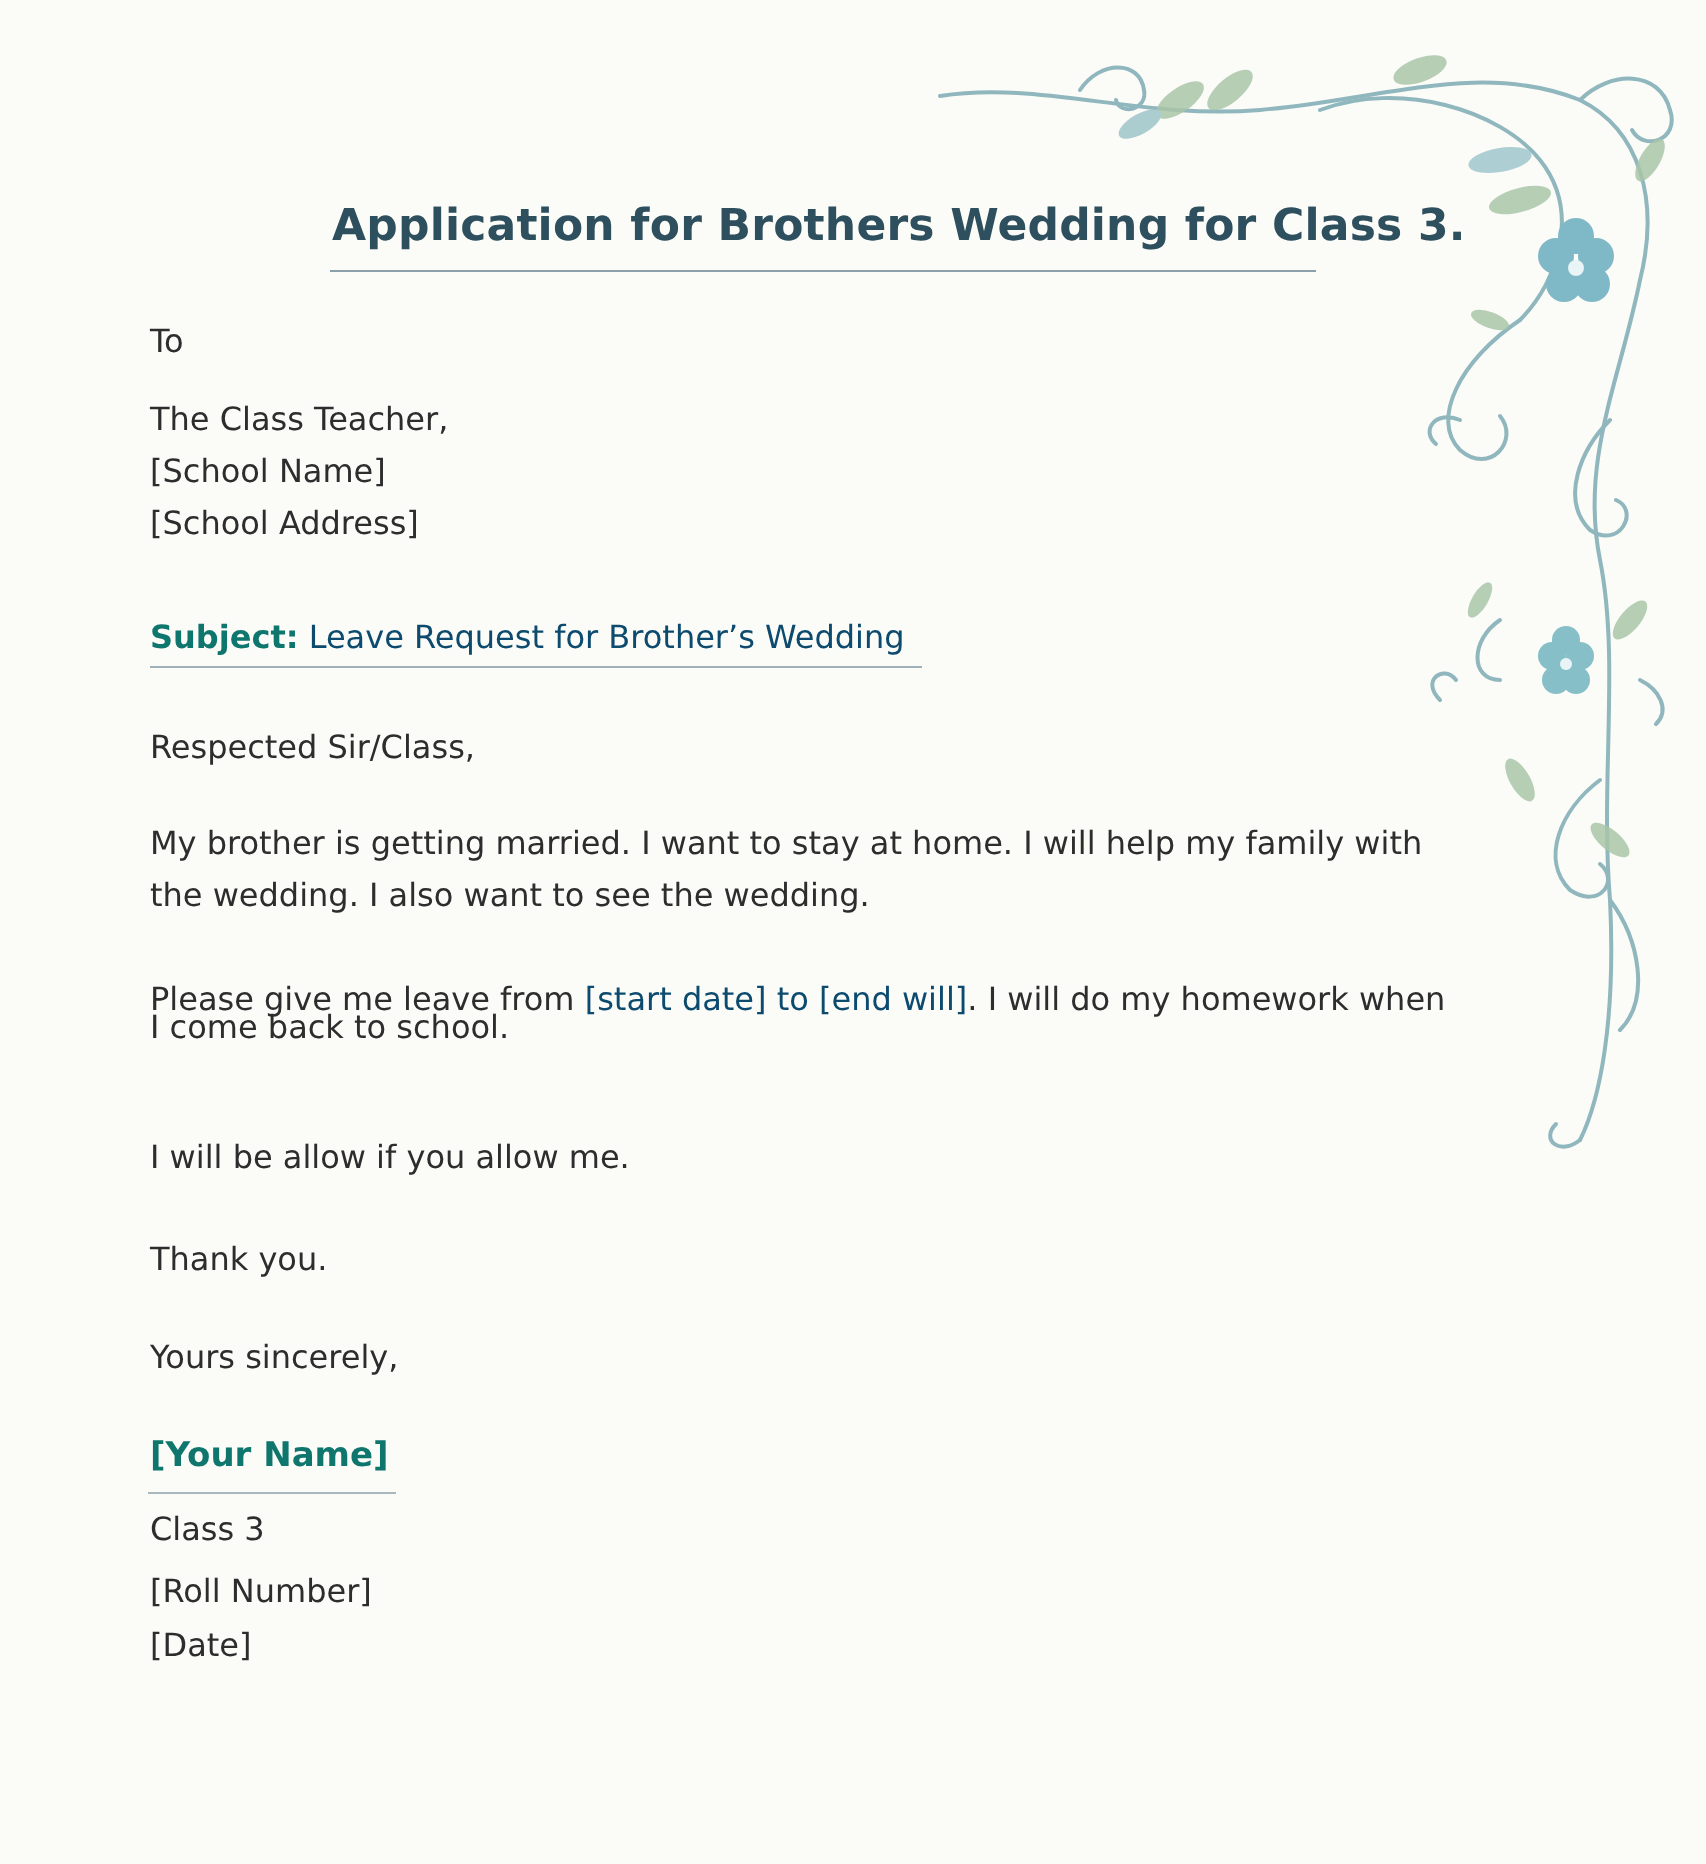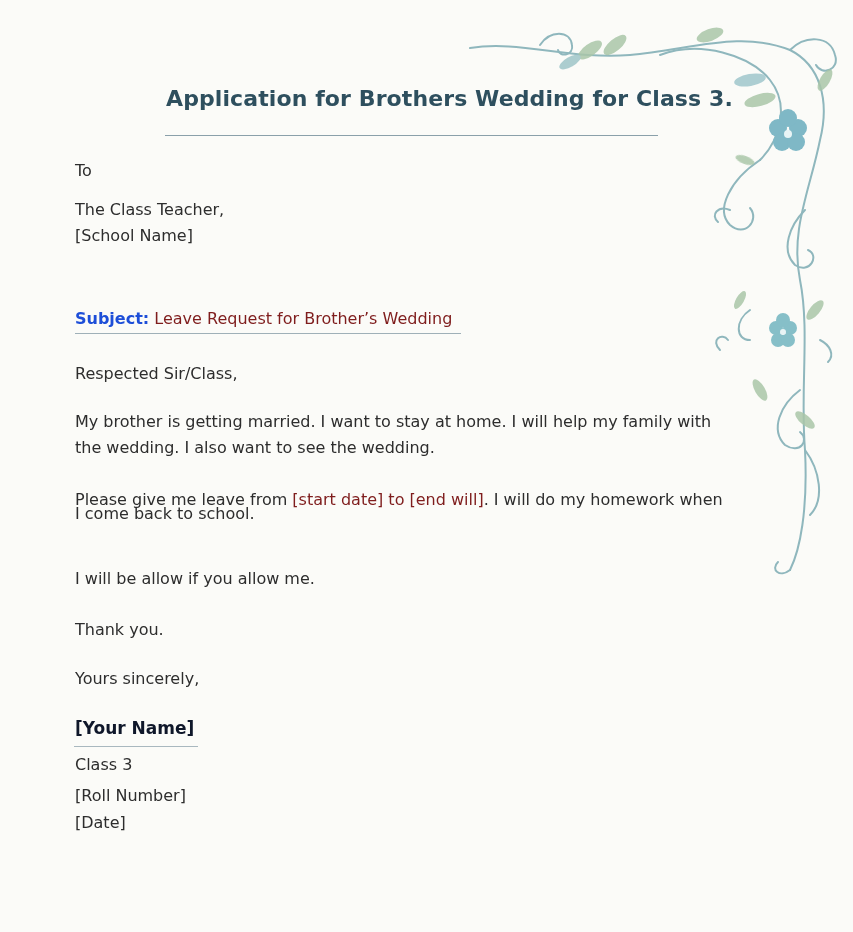--- a/index.html
+++ b/index.html
@@ -5,36 +5,36 @@
   html, body { margin:0; padding:0; }
   body {
     width:853px; height:932px; overflow:hidden;
     background:#fbfbf8;
     font-family:"DejaVu Sans", sans-serif;
     color:#2b2b2b;
     position:relative;
   }
   .page { position:absolute; inset:0; }
   .title {
-    position:absolute; left:166px; top:86px;
+    position:absolute; left:166px; top:101px;
     font-size:22px; font-weight:bold; color:#2e4f5e;
     letter-spacing:0.1px; white-space:nowrap;
   }
   .title-rule {
     position:absolute; left:165px; top:135px; width:493px; height:1px;
     background:#8aa0aa;
   }
   .t { position:absolute; left:75px; font-size:16px; line-height:26px; white-space:nowrap; color:#2d2d2d; }
-  .accent { color:#7f1d1d; }
-  .bold { font-weight:bold; color:#1d4ed8; }
+  .accent { color:#0c4a6e; }
+  .bold { font-weight:bold; color:#0f766e; }
   .subject-rule {
     position:absolute; left:75px; top:333px; width:386px; height:1px; background:#9fb0b8;
   }
   .name {
-    position:absolute; left:75px; top:718px; font-size:17px; color:#0f172a; font-weight:bold;
+    position:absolute; left:75px; top:718px; font-size:17px; color:#0f766e; font-weight:bold;
   }
   .name-rule { position:absolute; left:74px; top:746px; width:124px; height:1px; background:#a9b8bf; }
   .floral { position:absolute; left:460px; top:10px; width:393px; height:570px; pointer-events:none; }
 </style>
 </head>
 <body>
 
 <div class="page">
 
   <svg class="floral" viewBox="0 0 393 570" xmlns="http://www.w3.org/2000/svg">
@@ -84,20 +84,21 @@
       <circle cx="323" cy="322" r="3" fill="#e8f4f5"></circle>
     </g>
   </svg>
 
   <div class="title">Application for Brothers Wedding for Class 3.</div>
   <div class="title-rule"></div>
 
   <div class="t" style="top:158px">To</div>
   <div class="t" style="top:197px">The Class Teacher,</div>
   <div class="t" style="top:223px">[School Name]</div>
+  <div class="t" style="top:249px">[School Address]</div>
 
   <div class="t" style="top:306px">
     <span class="bold">Subject:</span>
     <span class="accent">Leave Request for Brother’s Wedding</span>
   </div>
   <div class="subject-rule"></div>
 
   <div class="t" style="top:361px">Respected Sir/Class,</div>
 
   <div class="t" style="top:409px">My brother is getting married. I want to stay at home. I will help my family with</div>

